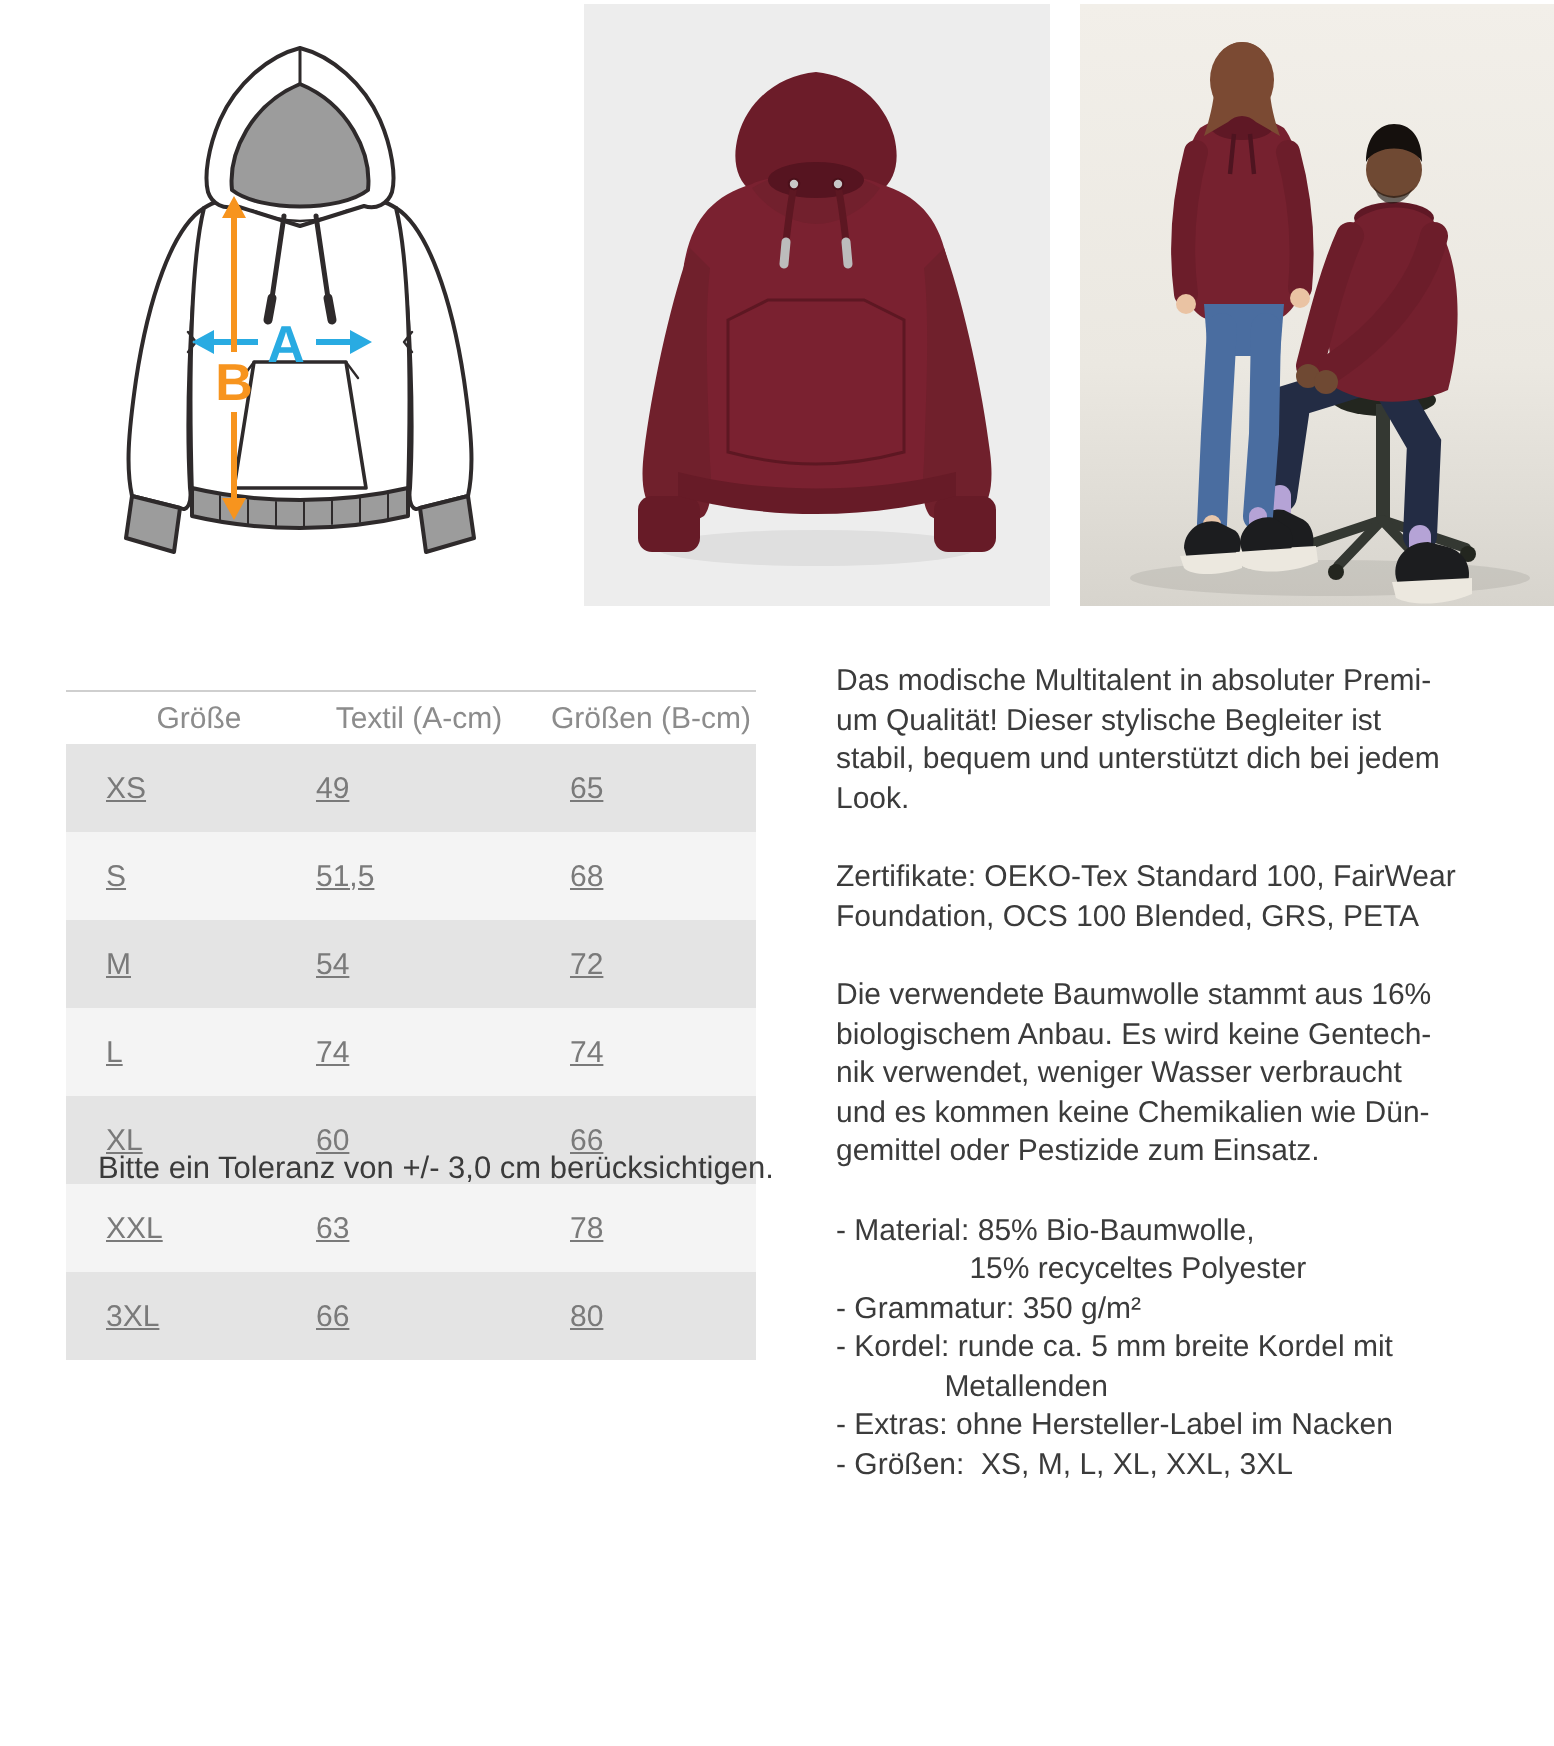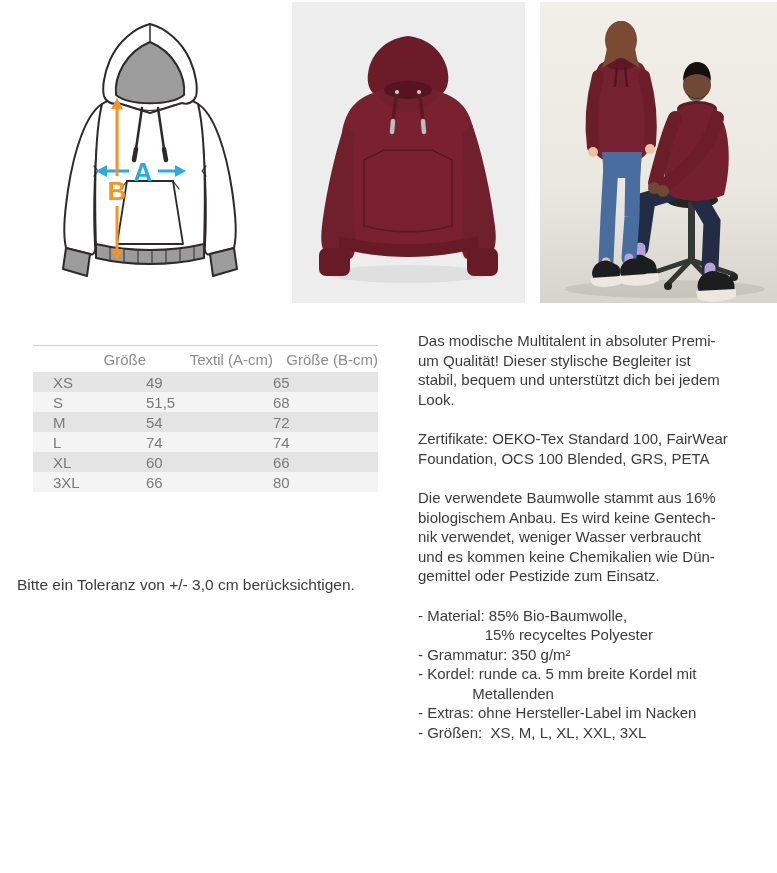--- a/index.html
+++ b/index.html
@@ -17,32 +17,32 @@
   
   #size-table{
     position:absolute;left:33px;top:345px;width:345px;
     border-collapse:collapse;table-layout:fixed;
     font-size:15px;
   }
   #size-table col.c1{width:113px;}
   #size-table col.c2{width:127px;}
   #size-table col.c3{width:105px;}
   #size-table th{
-    font-weight:400;color:#8c8c8c;text-align:right;height:26px;
+    font-weight:400;color:#8c8c8c;text-align:center;height:26px;
     border-top:1px solid #cfcfcf;padding:0;vertical-align:middle;
   }
   #size-table td{
-    color:#7a7a7a;height:20px;padding:0;vertical-align:middle;
+    color:#7a7a7a;height:20px;padding:12px;vertical-align:middle;text-decoration:underline;
   }
   #size-table th:first-child,#size-table td:first-child{padding-left:20px;}
   #size-table tbody tr:nth-child(odd){background:#e4e4e4;}
   #size-table tbody tr:nth-child(even){background:#f4f4f4;}
 
   #tolerance-note{
-    position:absolute;left:17px;top:576px;width:370px;
+    position:absolute;left:49px;top:576px;width:370px;
     font-size:15.5px;color:#3b3b3b;
   }
 
   #description{
     position:absolute;left:418px;top:331px;width:356px;
     font-size:15px;line-height:19.5px;color:#3b3b3b;
   }
   #description .para{white-space:pre-wrap;margin:0 0 20px 0;}
 </style>
 </head>
@@ -229,21 +229,21 @@
 <table id="size-table">
   <colgroup>
       <col class="c1">
       <col class="c2">
       <col class="c3">
     </colgroup>
   <thead>
     <tr id="size-head-row">
         <th>Größe</th>
         <th>Textil (A-cm)</th>
-        <th>Größe (B-cm)</th>
+        <th>Größen (B-cm)</th>
       </tr>
   </thead>
   <tbody id="size-body">
       <tr>
         <td>XS</td>
         <td>49</td>
         <td>65</td>
       </tr>
       <tr>
         <td>S</td>
@@ -257,20 +257,25 @@
       </tr>
       <tr>
         <td>L</td>
         <td>74</td>
         <td>74</td>
       </tr>
       <tr>
         <td>XL</td>
         <td>60</td>
         <td>66</td>
+      </tr>
+      <tr>
+        <td>XXL</td>
+        <td>63</td>
+        <td>78</td>
       </tr>
       <tr>
         <td>3XL</td>
         <td>66</td>
         <td>80</td>
       </tr>
     </tbody>
 </table>
 
 <div id="tolerance-note">Bitte ein Toleranz von +/- 3,0 cm berücksichtigen.</div>

